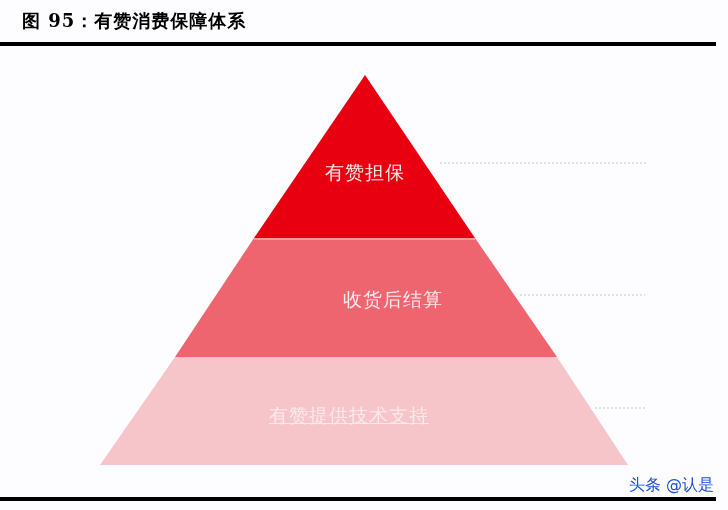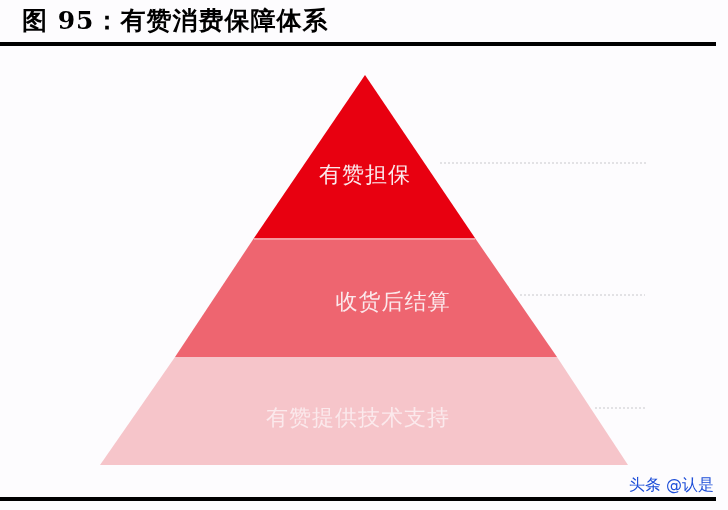--- a/index.html
+++ b/index.html
@@ -4,32 +4,32 @@
   <style>
     html, body { margin: 0; padding: 0; }
     body {
       width: 728px; height: 510px; position: relative; overflow: hidden;
       background: #fdfcfe;
       font-family: "DejaVu Sans", "Liberation Sans", sans-serif;
     }
     .title {
       position: absolute; left: 22px; top: 6px;
       font-family: "DejaVu Serif", "Liberation Serif", serif;
-      font-weight: bold; font-size: 25px; color: #000; letter-spacing: 1px;
+      font-weight: bold; font-size: 18px; color: #000; letter-spacing: 1px;
       line-height: 30px; white-space: nowrap;
     }
     .rule-top {
       position: absolute; left: 0; top: 42px; width: 716px; height: 4px; background: #000;
     }
     .rule-bottom {
       position: absolute; left: 0; top: 497px; width: 716px; height: 4px; background: #000;
     }
     .diagram { position: absolute; left: 0; top: 0; width: 728px; height: 510px; }
     .layer-label {
-      position: absolute; color: #fbe9ec; font-size: 22px; text-align: center;
+      position: absolute; color: #fbe9ec; font-size: 19px; text-align: center;
       white-space: nowrap; transform: translateX(-50%); letter-spacing: 1px;
     }
     .watermark {
       position: absolute; right: 14px; top: 475px; font-size: 16px; color: #1d4ed8;
       white-space: nowrap;
     }
   </style>
 </head>
 <body>
 
@@ -43,16 +43,16 @@
   <line x1="595" y1="408" x2="645" y2="408" stroke="#c8c8cc" stroke-width="1" stroke-dasharray="2,2"></line>
 
   <polygon points="175,357 557,357 628,465 100,465" fill="#f6c5ca"></polygon>
   <polygon points="254,238 475,238 557,357 175,357" fill="#ee6570"></polygon>
   <line x1="254" y1="239" x2="475" y2="239" stroke="#f7a9ad" stroke-width="1.5"></line>
   <polygon points="365,75 475,238 254,238" fill="#e80010"></polygon>
 </svg>
 
 <div class="layer-label" style="left:365px; top:160px;">有赞担保</div>
 <div class="layer-label" style="left:366px; top:287px;margin-left:27px;">收货后结算</div>
-<div class="layer-label" style="left:358px; top:403px;">有赞提供技术支持</div>
+<div class="layer-label" style="left:349px; top:403px;text-decoration:underline;">有赞提供技术支持</div>
 
 <div class="watermark">头条 @认是</div>
 <div class="rule-bottom"></div>
 
 </body></html>

